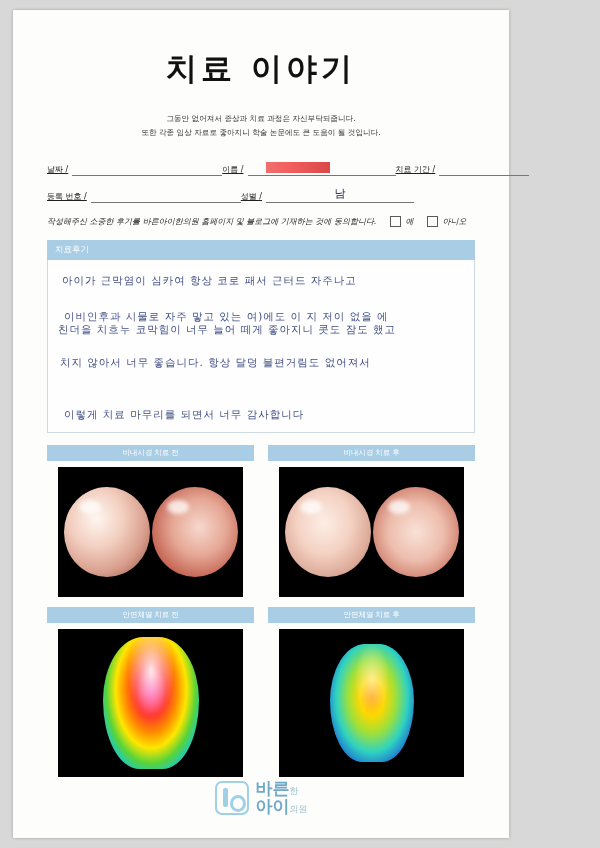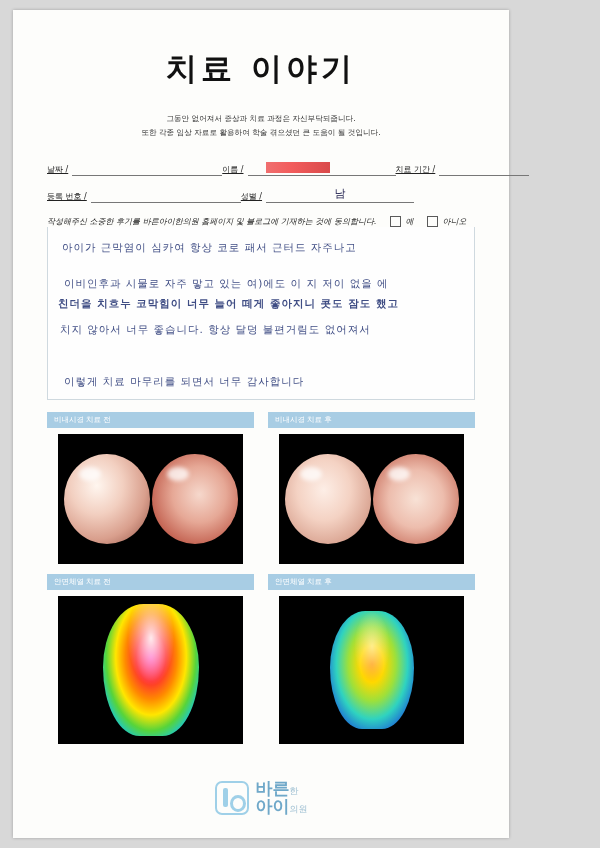--- a/index.html
+++ b/index.html
@@ -142,21 +142,22 @@
     display: grid;
     grid-template-columns: 1fr 1fr;
     gap: 10px 14px;
   }
   .panel { width: 100%; }
   .panel-head {
     background: #a8cde4;
     color: #fff;
     font-size: 7.5px;
     padding: 3px 7px;
-    font-family: Liberation Sans, sans-serif;
+    font-family: Liberation Serif, serif;
+    text-align: center;
   }
   .panel-body {
     background: #000;
     height: 130px;
     margin: 6px 11px 0 11px;
     display: flex;
     align-items: center;
     justify-content: center;
     overflow: hidden;
     position: relative;
@@ -228,21 +229,21 @@
 </style>
 </head>
 <body>
 
 <div class="page">
 
   <div class="title">치료 이야기</div>
 
   <div class="intro">
     <div>그동안 없어져서 증상과 치료 과정은 자신부닥되줍니다.</div>
-    <div>또한 각종 임상 자료로 활용하여 학술 겪으셨던 큰 도움이 될 것입니다.</div>
+    <div>또한 각종 임상 자료로 좋아지니 학술 논문에도 큰 도움이 될 것입니다.</div>
   </div>
 
   <div class="fields">
     <div class="field-row">
       <div class="fld">
         <span class="lab">날짜 /</span>
         <span class="line w-date">
           <span class="val"></span>
         </span>
       </div>
@@ -281,24 +282,25 @@
   </div>
 
   <div class="consent">
     <span>작성해주신 소중한 후기를 바른아이한의원 홈페이지 및 블로그에 기재하는 것에 동의합니다.</span>
     <span class="cbox"></span>
     <span>예</span>
     <span class="cbox"></span>
     <span>아니오</span>
   </div>
 
+  <div class="band">치료후기</div>
   <div class="review-box">
     <span class="hand" style="left:14px;  top:14px;">아이가   근막염이   심카여     항상   코로 패서    근터드   자주나고</span>
     <span class="hand" style="left:16px;   top:42px;margin-top:8px;">이비인후과   시물로    자주 맣고    있는   여)에도    이 지 저이   없을 에</span>
-    <span class="hand" style="left:10px;  top:70px;font-weight:bold;">친더을   치흐누   코막힘이   너무   늘어   떼게   좋아지니   콧도 잠도   했고</span>
+    <span class="hand" style="left:10px;  top:63px;">친더을   치흐누   코막힘이   너무   늘어   떼게   좋아지니   콧도 잠도   했고</span>
     <span class="hand" style="left:12px;  top:96px;">치지   않아서    너무   좋습니다.    항상   달덩   불편거림도    없어져서</span>
     <span class="hand" style="left:16px;  top:148px;">이렇게   치료    마무리를    되면서    너무   감사합니다</span>
   </div>
 
   <div class="panels">
 
     <div class="panel">
       <div class="panel-head">비내시경 치료 전</div>
       <div class="panel-body">
         <div class="scope-pair">

